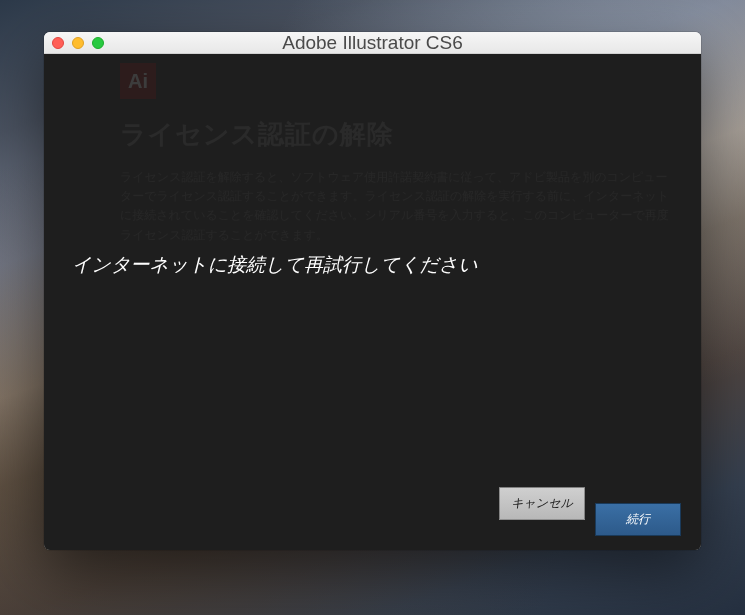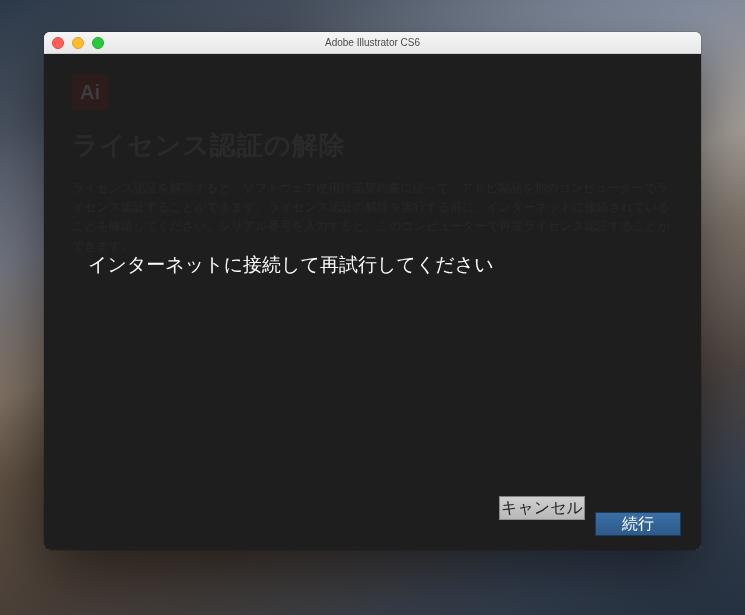--- a/index.html
+++ b/index.html
@@ -53,34 +53,35 @@
       border-radius: 50%;
     }
     .tl-close { background: #ff5f57; border: 0.5px solid #e24640; }
     .tl-min { background: #ffbd2e; border: 0.5px solid #dfa023; }
     .tl-max { background: #28c940; border: 0.5px solid #1dac2c; }
     .title {
       position: absolute;
       left: 0;
       right: 0;
       text-align: center;
-      font-size: 10px;
+      font-size: 19px;
       color: #4a4a4a;
       pointer-events: none;
     }
     .content {
       position: relative;
       height: calc(100% - 22px);
       background: #3a3a3a;
     }
     .bg-layer {
       position: absolute;
       inset: 0;
-      padding: 20px 28px;
+      padding: 9px 28px;
       color: #888;
+      margin-left: 48px;
     }
     .bg-logo {
       width: 36px;
       height: 36px;
       background: #8a3030;
       display: flex;
       align-items: center;
       justify-content: center;
       color: #ddd;
       font-size: 20px;
@@ -96,22 +97,23 @@
     }
     .bg-body {
       font-size: 12px;
       line-height: 1.6;
       color: #6a6a6a;
     }
     .overlay {
       position: absolute;
       inset: 0;
       background: rgba(25,25,25,0.82);
-      padding: 0 44px;
+      padding: 0 28px;
       padding-top: 198px;
+      font-style: italic;
     }
     .err-title {
       font-size: 19px;
       color: #ffffff;
       font-weight: 500;
       margin-bottom: 12px;
     }
     .err-body {
       font-size: 12px;
       color: #e0e0e0;
@@ -123,22 +125,22 @@
     }
     .button-bar {
       position: absolute;
       bottom: 14px;
       right: 20px;
       display: flex;
       gap: 10px;
     }
     .btn {
       min-width: 86px;
-      height: 24px;
-      font-size: 16px;
+      height: 33px;
+      font-size: 12px;
       border: 1px solid rgba(0,0,0,0.3);
       display: flex;
       align-items: center;
       justify-content: center;
       cursor: pointer;
     }
     .btn-cancel {
       background: linear-gradient(#cfcfcf, #b8b8b8);
       color: #222;
     }

